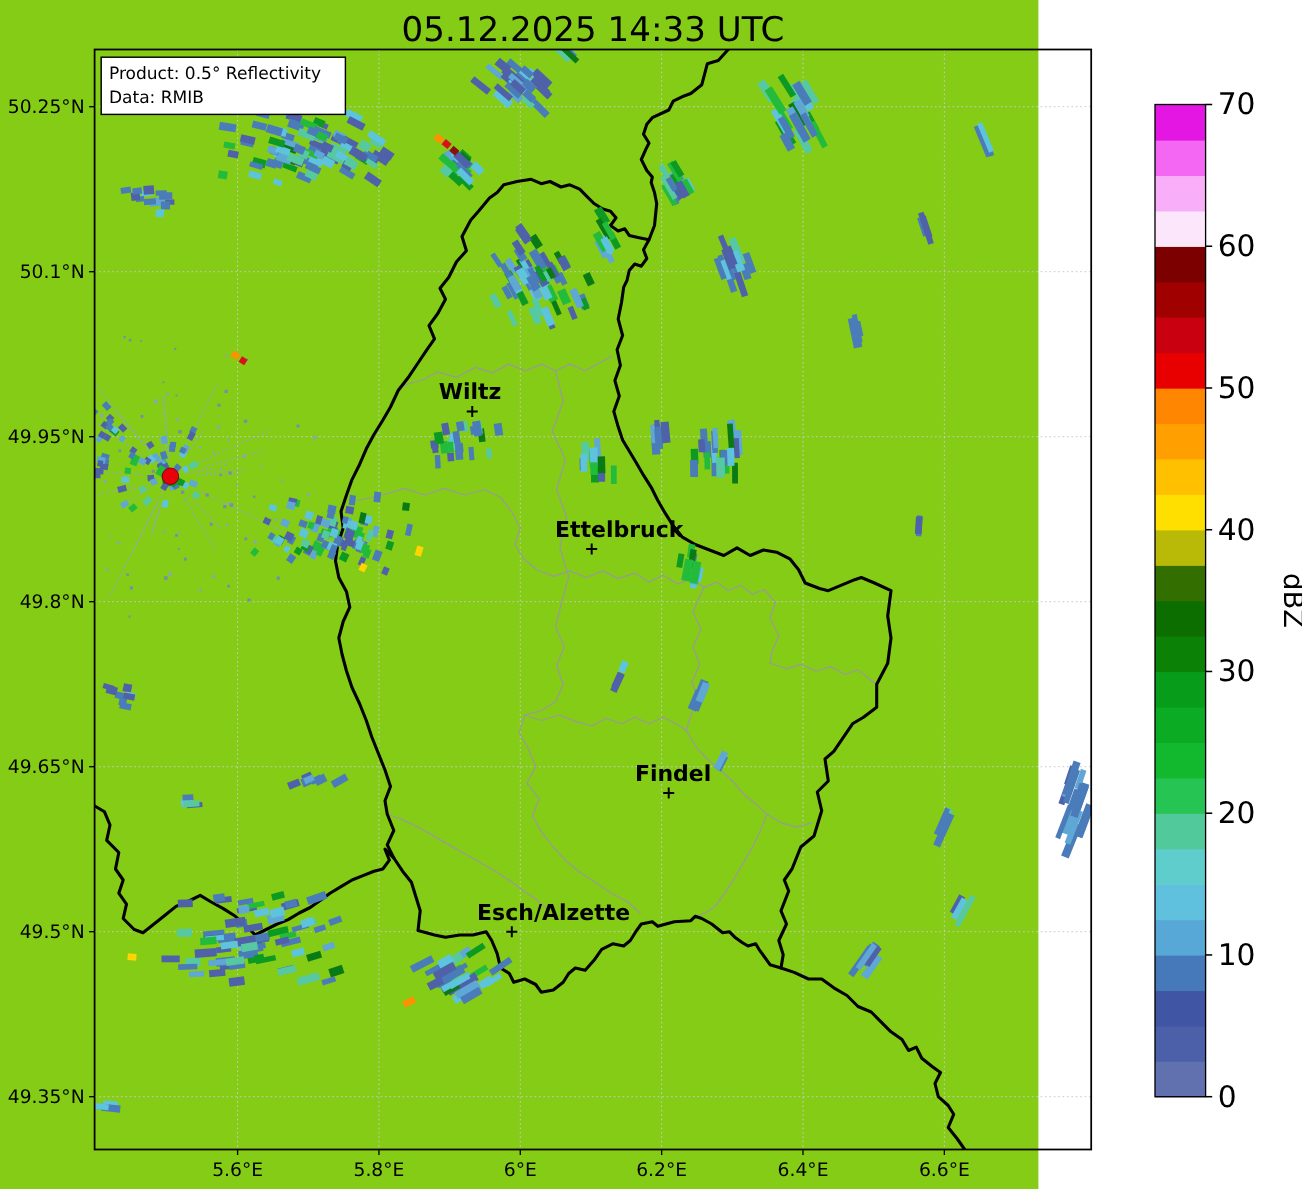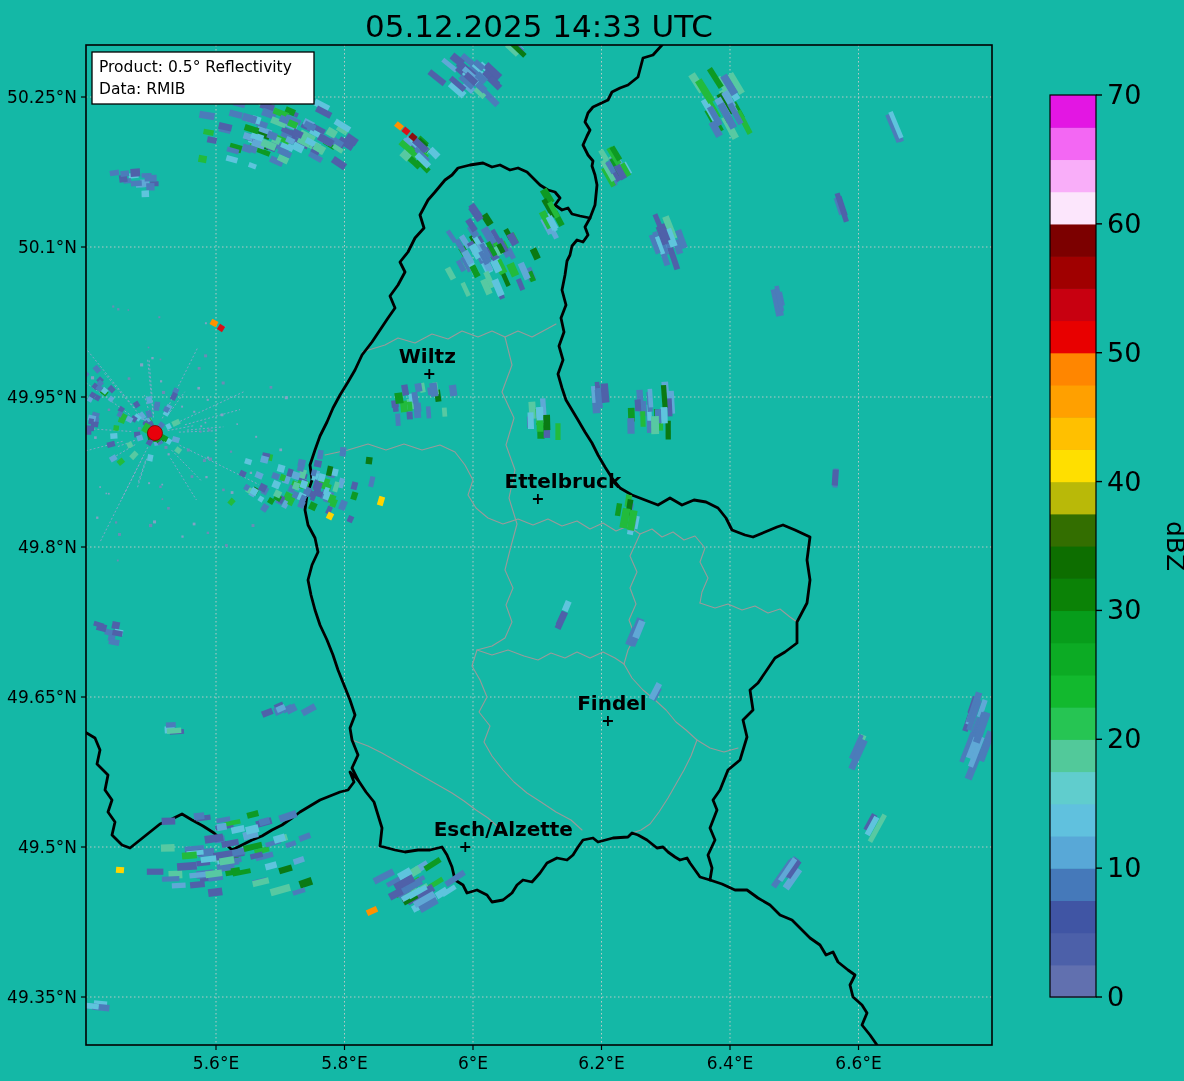--- a/index.html
+++ b/index.html
@@ -1,16 +1,16 @@
 <!DOCTYPE html>
 <html><head>
 <meta charset="utf-8">
 <style>
   html,body{margin:0;padding:0;background:#ffffff;}
-  .fig{position:relative;width:1184px;height:1081px;background:#14b8a6;
+  .fig{position:relative;width:944px;height:1081px;background:#84cc16;
        font-family:"DejaVu Sans","Liberation Sans",sans-serif;}
   svg text{font-family:"DejaVu Sans","Liberation Sans",sans-serif;fill:#000;}
   .title-text{font-size:31px;}
   .ticklab{font-size:17px;}
   .cblab{font-size:27px;}
   .cbaxis{font-size:25px;}
   .infotext{font-size:15.5px;}
   .citylab{font-size:20px;font-weight:bold;}
 </style>
 </head>

